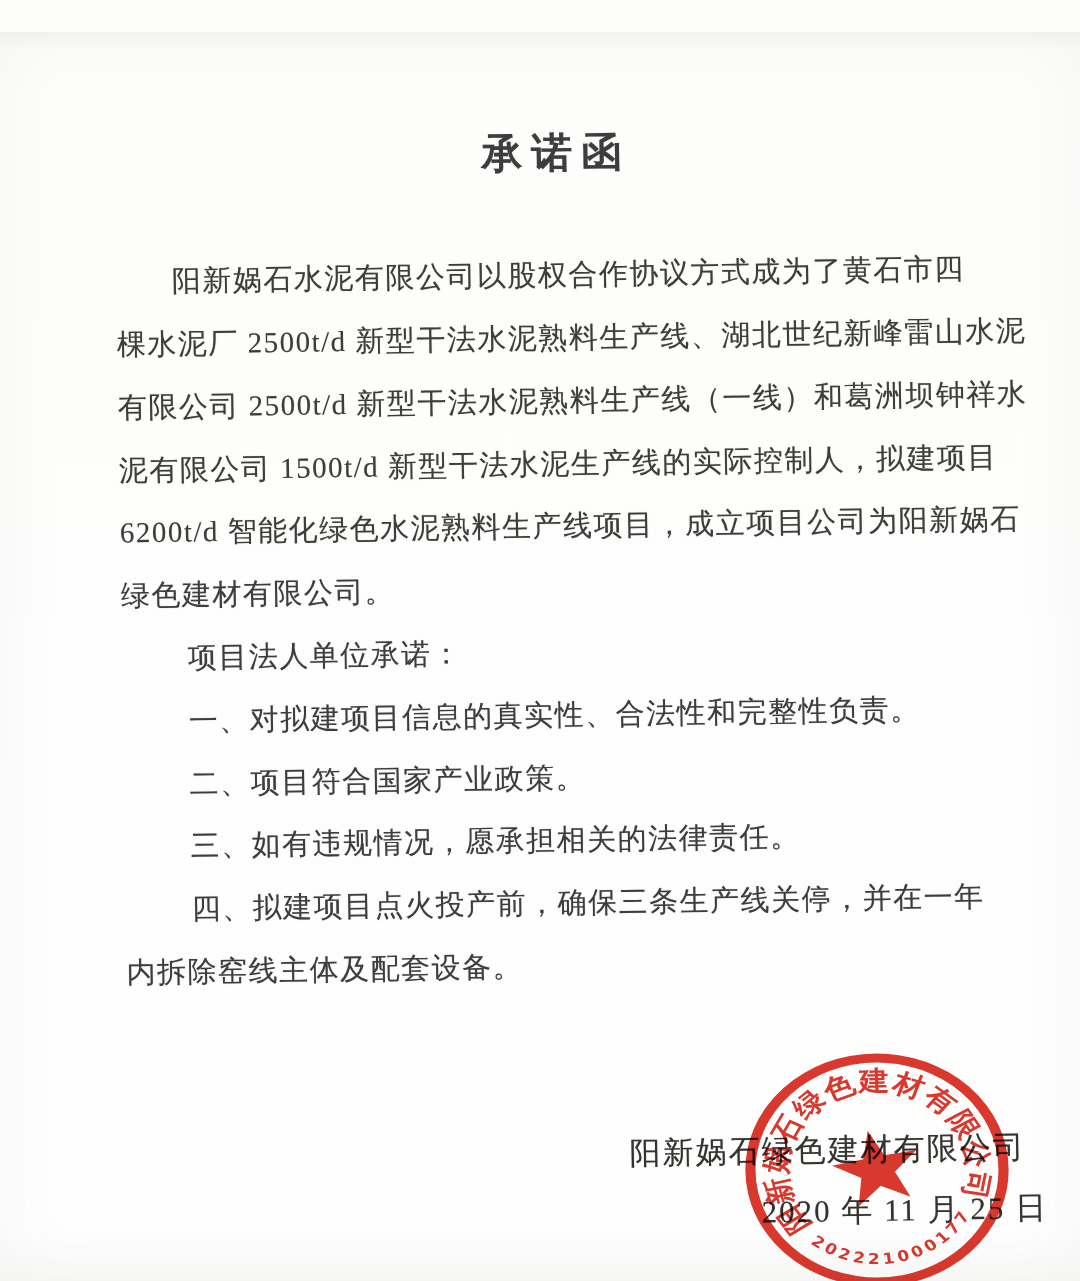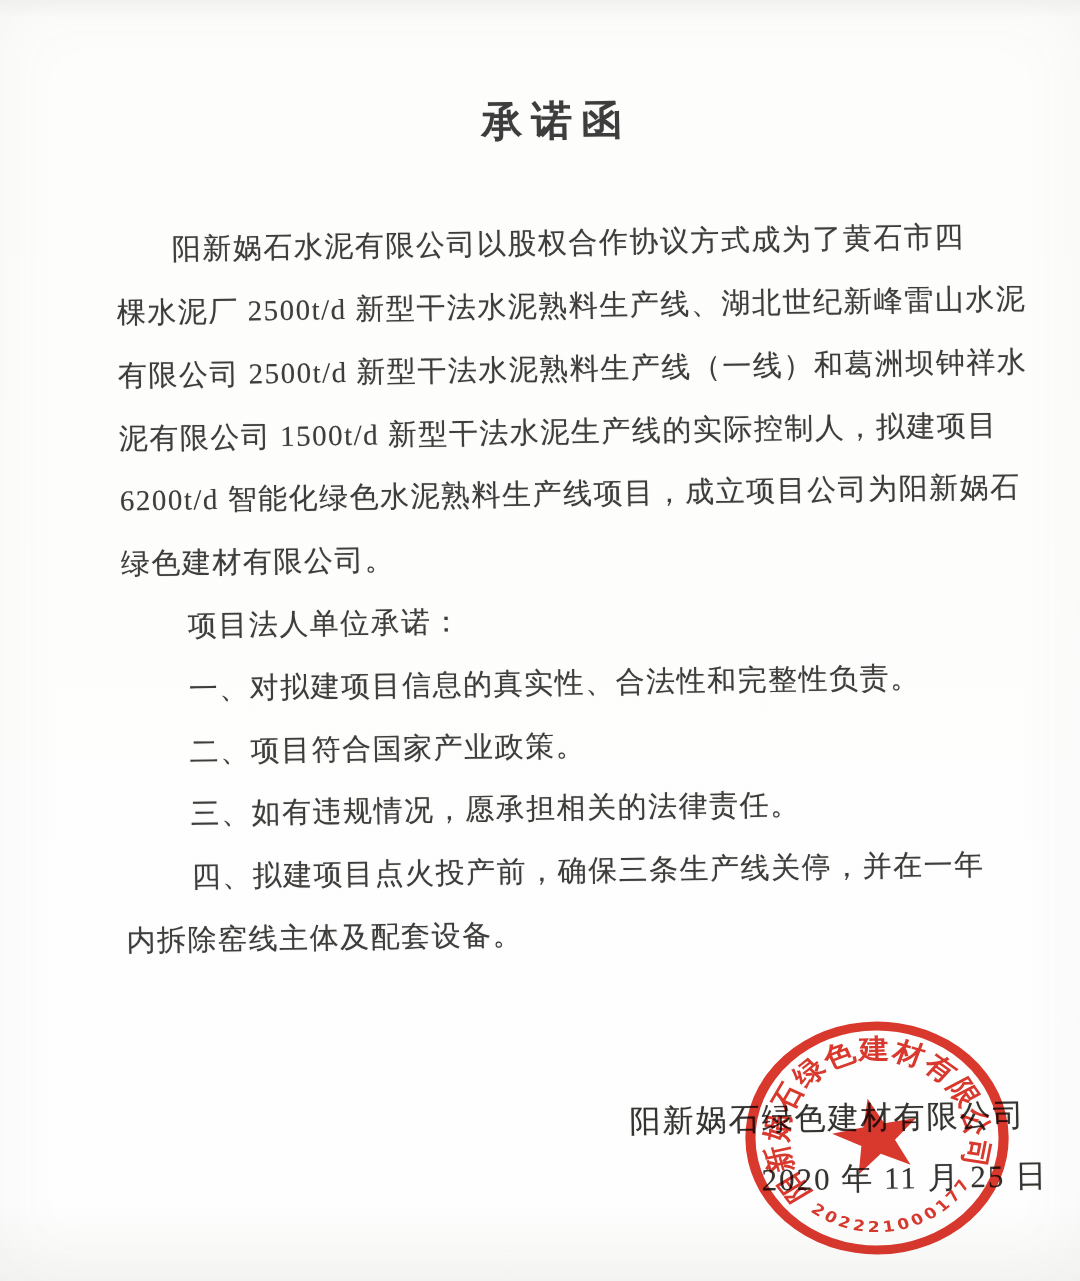--- a/index.html
+++ b/index.html
@@ -7,20 +7,21 @@
     width:1080px;height:1281px;
     background:#fdfdfc;
     overflow:hidden;
     font-family:"Liberation Serif","DejaVu Serif",serif;
     position:relative;
   }
   .page{
     position:absolute;inset:0;
     background:linear-gradient(180deg,#f5f5f3 0,#fdfdfc 18px,#fefefe 1200px,#f7f7f5 1281px);
     box-shadow:inset 0 0 70px rgba(90,90,90,.05);
+    margin-top:32px;
   }
   
   .doc-content{
     position:absolute;inset:0;
     transform:rotate(-0.9deg);
     transform-origin:540px 640px;
   }
   .title{
     position:absolute;left:20px;top:94px;width:1080px;
     text-align:center;

